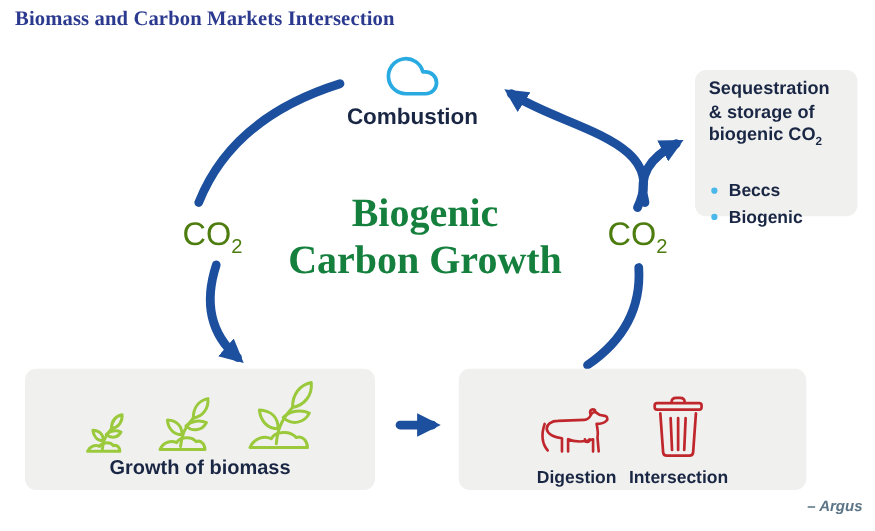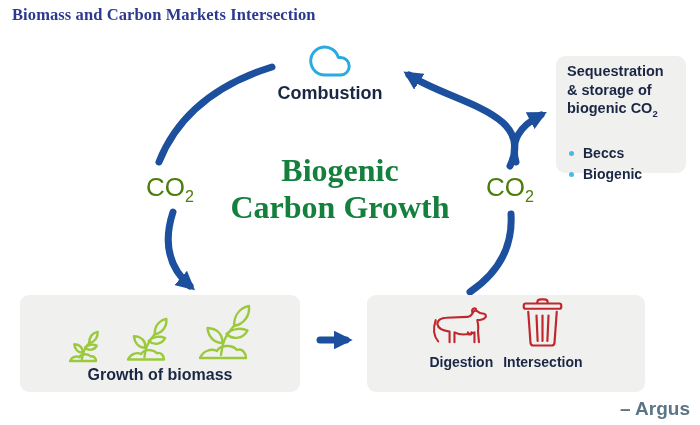--- a/index.html
+++ b/index.html
@@ -34,26 +34,26 @@
   .seq-box{left:556px;top:56px;width:130px;height:117px;padding:6px 0 0 11px;box-sizing:border-box;}
   .seq-title{font-size:14.5px;font-weight:700;color:#1a2744;line-height:18.5px;}
   .seq-title sub{font-size:0.65em;}
   .seq-bullets{margin-top:22px;}
   .seq-bullet{display:flex;align-items:center;margin-bottom:5px;}
   .bullet-dot{width:5px;height:5px;border-radius:50%;background:#4ab8e8;margin:0 9px 0 2px;flex:0 0 auto;}
   .seq-bullet-label{font-size:14px;font-weight:600;color:#1a2744;}
   .growth-box{left:20px;top:295px;width:280px;height:97px;}
   .plants{display:flex;align-items:flex-end;justify-content:center;gap:20px;height:66px;margin-top:4px;}
   .growth-label{text-align:center;font-size:16px;font-weight:700;color:#1a2744;margin-top:1px;}
-  .em-box{left:367px;top:295px;width:278px;height:97px;display:flex;align-items:flex-end;justify-content:center;gap:10px;padding-bottom:22px;box-sizing:border-box;}
+  .em-box{left:367px;top:295px;width:278px;height:97px;display:flex;align-items:flex-end;justify-content:center;gap:10px;padding-bottom:3px;box-sizing:border-box;}
   .em-item{display:flex;flex-direction:column;align-items:center;justify-content:flex-end;}
   .em-label{font-size:14px;font-weight:700;color:#1a2744;margin-top:5px;white-space:nowrap;}
   .attribution{
     position:absolute;right:10px;top:398px;
-    font-size:19px;color:#5b7486;font-weight:600;
+    font-size:12px;font-style:italic;color:#5b7486;font-weight:600;
   }
   .icon-stroke-green{stroke:#9aca3c;fill:none;stroke-linecap:round;stroke-linejoin:round;}
   .icon-stroke-red{stroke:#c0272d;fill:none;stroke-linecap:round;stroke-linejoin:round;}
   .icon-stroke-cyan{stroke:#29abe2;fill:none;stroke-linecap:round;stroke-linejoin:round;}
 </style>
 </head>
 <body>
 
 <svg width="0" height="0" style="position:absolute" aria-hidden="true">
   <defs>

